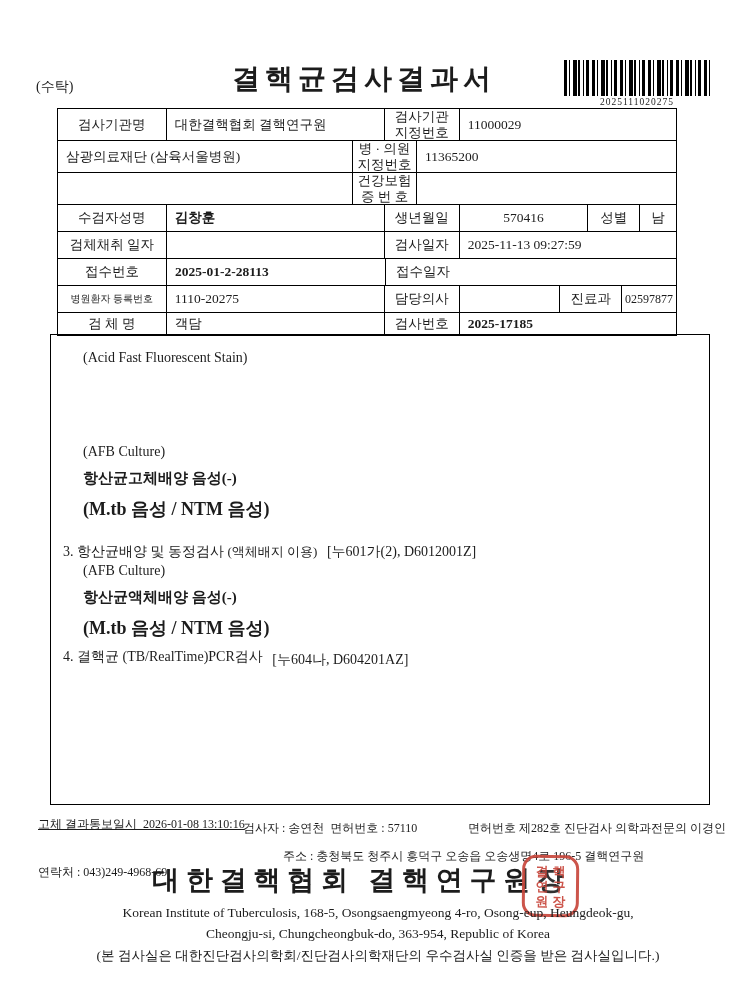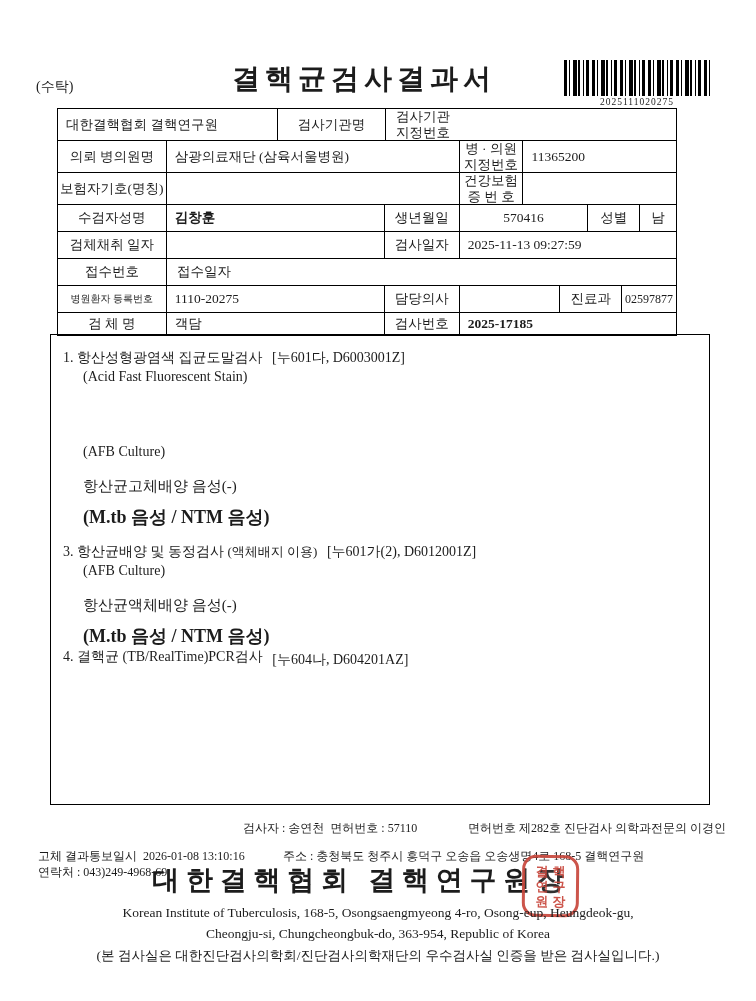--- a/index.html
+++ b/index.html
@@ -40,31 +40,31 @@
   .ctr  { justify-content:center; padding-left:0; }
   .bold { font-weight:bold; }
   .h31 { height:31px; } .h32 { height:32px; } .h27 { height:27px; } .h23 { height:23px; }
 
   
   .result-box { left:50px; top:334px; width:660px; height:471px; border:1px solid #000; }
   .ritem { position:absolute; left:12px; right:10px; line-height:19px; font-size:14px; }
   .ritem .sub { margin-left:20px; }
   .ritem .method { font-size:13px; }
   .ritem .code { margin-left:6px; }
-  .rresult { font-weight:normal; font-size:15px; margin-left:20px; margin-top:16px; }
+  .rresult { font-weight:bold; font-size:15px; margin-left:20px; margin-top:8px; }
   .rdetail { font-weight:bold; font-size:18px; margin-left:20px; margin-top:12px; }
   .i1 { top:13px; } .i2 { top:107px; } .i3 { top:207px; } .i4 { top:312px; }
   .codeshift { margin-left:28px; position:relative; top:3px; }
 
   
   .f-line { font-size:12px; white-space:pre; }
   .f-contact { left:38px; top:864px; }
   .f-exam { left:243px; top:820px; }
   .f-license { left:468px; top:820px; }
-  .f-notice { left:38px; top:848px; }
+  .f-notice { left:38px; top:816px;text-decoration:underline; }
   .f-addr { left:283px; top:848px; }
   .org-title {
     left:0; right:0; top:862px; text-align:center;
     font-size:27px; font-weight:bold; white-space:pre;
     transform:translateX(-20px);
   }
   .stamp {
     left:522px; top:855px; width:57px; height:62px;
     border:3px solid #c8473c; border-radius:14px;
     display:flex; flex-direction:column; align-items:center; justify-content:center;
@@ -81,34 +81,33 @@
 
 <div class="abs consignment">(수탁)</div>
 <div class="abs doc-title">결핵균검사결과서</div>
 <div class="abs barcode">
   <div class="bars"></div>
   <div class="bc-num">2025111020275</div>
 </div>
 
 <div class="abs itable">
   <div class="irow h31">
+    <div class="icell lblc" style="width:108px">검사기관명</div>
     <div class="icell valc" style="width:219px">대한결핵협회 결핵연구원</div>
-    <div class="icell lblc" style="width:108px">검사기관명</div>
     <div class="icell lblc" style="width:75px">검사기관
 지정번호</div>
+    <div class="icell valc" style="width:218px">11000029</div>
   </div>
   <div class="irow h32">
-    <div class="icell lblc" style="width:108px">의뢰 병의원명</div>
     <div class="icell valc" style="width:294px">삼광의료재단 (삼육서울병원)</div>
     <div class="icell lblc" style="width:64px">병 · 의원
 지정번호</div>
     <div class="icell valc" style="width:154px">11365200</div>
   </div>
   <div class="irow h32">
-    <div class="icell lblc" style="width:108px">보험자기호(명칭)</div>
     <div class="icell valc" style="width:294px"></div>
     <div class="icell lblc" style="width:64px">건강보험
 증 번 호</div>
     <div class="icell valc" style="width:154px"></div>
   </div>
   <div class="irow h27">
     <div class="icell lblc" style="width:108px">수검자성명</div>
     <div class="icell valc bold" style="width:219px">김창훈</div>
     <div class="icell lblc" style="width:75px">생년월일</div>
     <div class="icell ctr" style="width:129px">570416</div>
@@ -116,20 +115,21 @@
     <div class="icell ctr" style="width:37px">남</div>
   </div>
   <div class="irow h27">
     <div class="icell lblc" style="width:108px">검체채취 일자</div>
     <div class="icell valc" style="width:219px"></div>
     <div class="icell lblc" style="width:75px">검사일자</div>
     <div class="icell valc" style="width:218px">2025-11-13 09:27:59</div>
   </div>
   <div class="irow h27">
     <div class="icell lblc" style="width:108px">접수번호</div>
+    <div class="icell valc bold" style="width:219px">2025-01-2-28113</div>
     <div class="icell lblc" style="width:75px">접수일자</div>
   </div>
   <div class="irow h27">
     <div class="icell lblc" style="width:108px; font-size:10px">병원환자 등록번호</div>
     <div class="icell valc" style="width:219px">1110-20275</div>
     <div class="icell lblc" style="width:75px">담당의사</div>
     <div class="icell valc" style="width:101px"></div>
     <div class="icell lblc" style="width:62px">진료과</div>
     <div class="icell ctr" style="width:55px; font-size:12px">02597877</div>
   </div>
@@ -137,25 +137,20 @@
     <div class="icell lblc" style="width:108px">검 체 명</div>
     <div class="icell valc" style="width:219px">객담</div>
     <div class="icell lblc" style="width:75px">검사번호</div>
     <div class="icell valc bold" style="width:218px">2025-17185</div>
   </div>
 </div>
 
 <div class="abs result-box">
 
   <div class="ritem i1">
-    <div>
-      <span>1.</span>
-      <span>항산성형광염색 집균도말검사</span>
-      <span class="code">[누601다, D6003001Z]</span>
-    </div>
     <div class="sub">(Acid Fast Fluorescent Stain)</div>
   </div>
 
   <div class="ritem i2">
     <div class="sub">(AFB Culture)</div>
     <div class="rresult">항산균고체배양 음성(-)</div>
     <div class="rdetail">(M.tb 음성 / NTM 음성)</div>
   </div>
 
   <div class="ritem i3">
@@ -177,21 +172,21 @@
       <span class="code codeshift">[누604나, D604201AZ]</span>
     </div>
   </div>
 
 </div>
 
 <div class="abs f-line f-contact">연락처 : 043)249-4968-69</div>
 <div class="abs f-line f-exam">검사자 : 송연천  면허번호 : 57110</div>
 <div class="abs f-line f-license">면허번호 제282호 진단검사 의학과전문의 이경인</div>
 <div class="abs f-line f-notice">고체 결과통보일시  2026-01-08 13:10:16</div>
-<div class="abs f-line f-addr">주소 : 충청북도 청주시 흥덕구 오송읍 오송생명4로 168-5 결핵연구원</div>
+<div class="abs f-line f-addr">주소 : 충청북도 청주시 흥덕구 오송읍 오송생명4로 196-5 결핵연구원</div>
 
 <div class="abs org-title">대 한 결 핵 협 회   결 핵 연 구 원 장</div>
 
 <div class="abs stamp">
   <div>결핵</div>
   <div>연구</div>
   <div>원장</div>
 </div>
 
 <div class="abs eng1">Korean Institute of Tuberculosis, 168-5, Osongsaengmyeong 4-ro, Osong-eup, Heungdeok-gu,</div>

